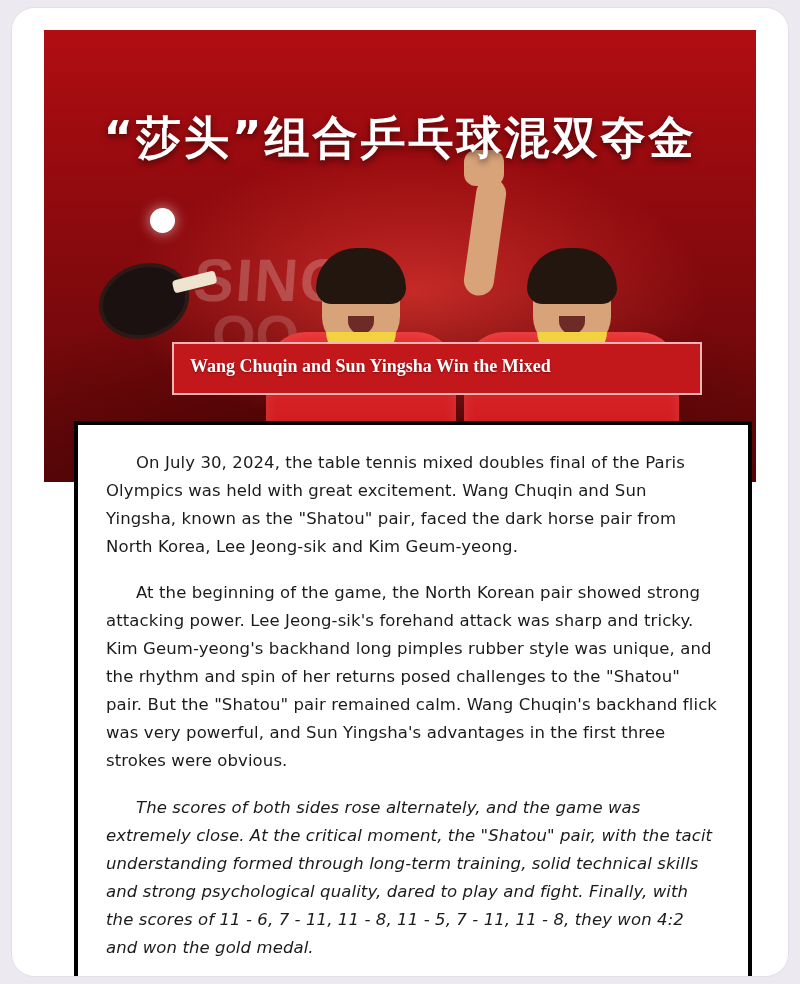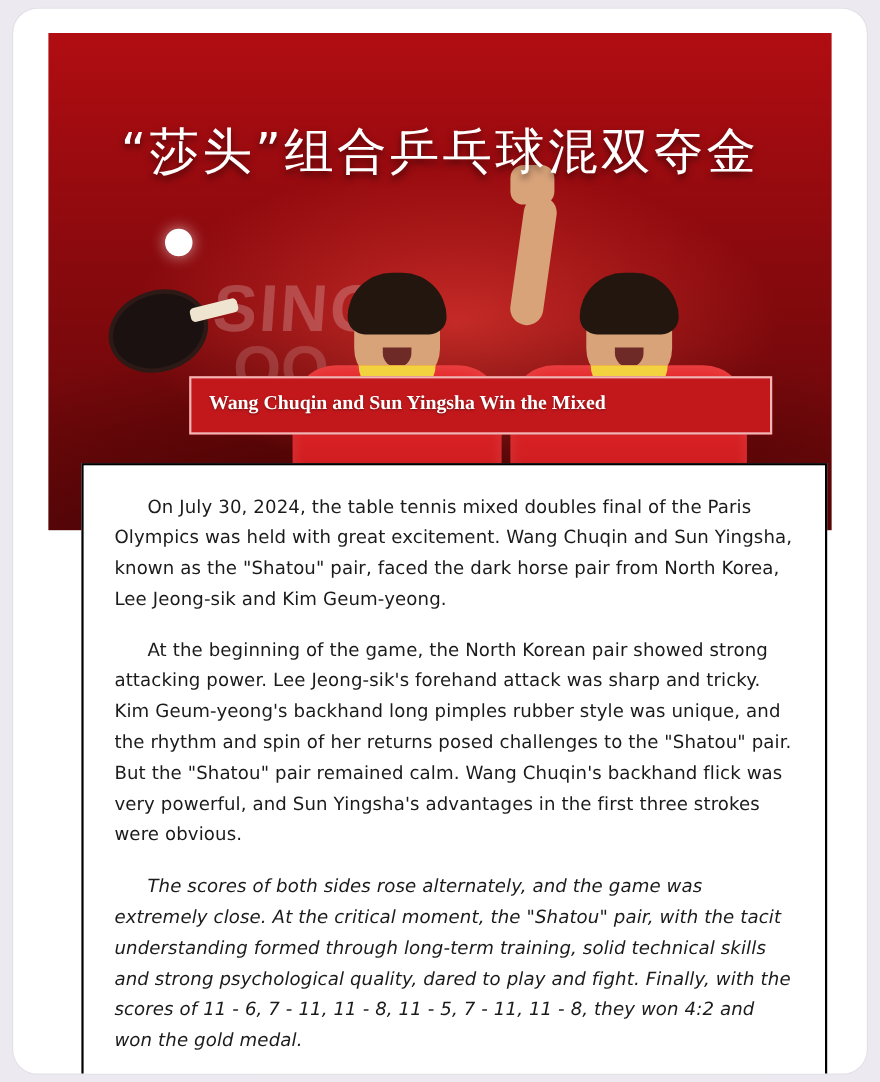--- a/index.html
+++ b/index.html
@@ -69,21 +69,21 @@
     color: rgba(255,255,255,0.16);
     white-space: nowrap;
   }
   .hero-title {
     position: absolute;
     top: 78px;
     left: 0;
     width: 712px;
     text-align: center;
     font-family: "DejaVu Sans", sans-serif;
-    font-weight: 400;
+    font-weight: 700;
     font-size: 45px;
     letter-spacing: 3px;
     color: #ffffff;
     text-shadow: 0 3px 7px rgba(0,0,0,0.55);
     white-space: nowrap;
   }
   
   .athlete {
     position: absolute;
     bottom: 0;
@@ -217,21 +217,21 @@
     white-space: nowrap;
   }
   
   .article {
     position: absolute;
     left: 62px;
     top: 413px;
     width: 678px;
     height: 560px;
     background: #ffffff;
-    border: 2px solid #000000;
+    border: 4px solid #000000;
     box-sizing: border-box;
     padding: 24px 28px 0 28px;
     overflow: hidden;
   }
   .article p {
     margin: 0 0 18px 0;
     text-indent: 30px;
     font-family: "DejaVu Sans", sans-serif;
     font-size: 16.5px;
     line-height: 1.70;

